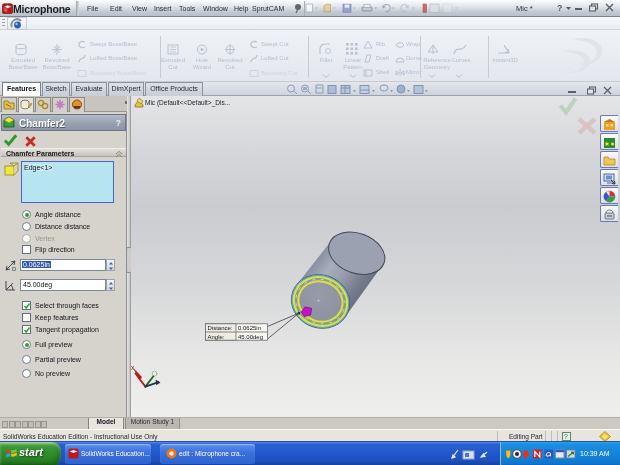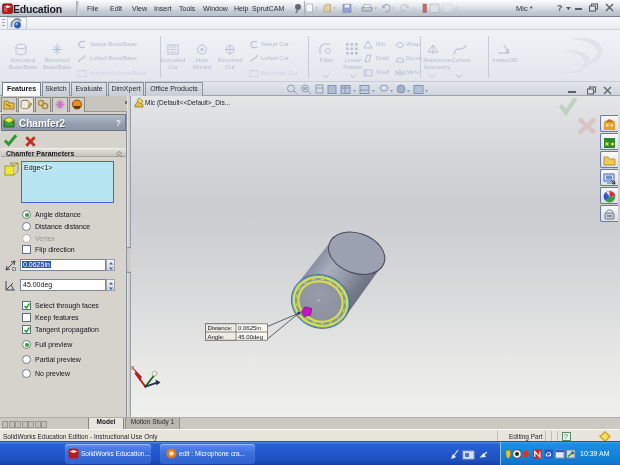--- a/index.html
+++ b/index.html
@@ -20,21 +20,21 @@
 <body>
 <div id="app">
 
   <div class="abs" style="left:0;top:0;width:620px;height:17px;background:linear-gradient(#fcfdfe,#e2e6ea 40%,#c3c9d2 75%,#b9c0ca);border-bottom:1px solid #7a828f;">
 
     <svg class="abs" style="left:1.5px;top:3px" width="11" height="11" viewBox="0 0 13 13">
       <rect x="0.5" y="1" width="12" height="11.5" rx="2" fill="#b81818" stroke="#701010" stroke-width="0.8"></rect>
       <path d="M2 4.5 L6.5 2.5 L11.5 4.5 L6.5 6.5 Z" fill="#e8e8ee" stroke="#902020" stroke-width="0.5"></path>
       <path d="M2 4.5 L6.5 6.5 L6.5 11.5 L2 9.8 Z" fill="#d85050" stroke="#902020" stroke-width="0.4"></path>
     </svg>
-    <div class="abs txt" style="left:13px;top:2.5px;font-size:10.5px;font-weight:bold;color:#1c1c20;letter-spacing:-0.2px;">Education</div>
+    <div class="abs txt" style="left:13px;top:2.5px;font-size:10.5px;font-weight:bold;color:#1c1c20;letter-spacing:-0.2px;">Microphone</div>
     <div class="abs" style="left:76px;top:1px;width:3px;height:15px;background:linear-gradient(90deg,#9aa2ae,#dde1e7);"></div>
 
     <div style="font-size:7px;color:#2a2e36;">
       <span class="abs txt" style="left:87px;top:5px;">File</span>
       <span class="abs txt" style="left:110px;top:5px;">Edit</span>
       <span class="abs txt" style="left:132px;top:5px;">View</span>
       <span class="abs txt" style="left:154px;top:5px;">Insert</span>
       <span class="abs txt" style="left:179px;top:5px;">Tools</span>
       <span class="abs txt" style="left:203px;top:5px;">Window</span>
       <span class="abs txt" style="left:234px;top:5px;">Help</span>
@@ -564,20 +564,31 @@
         <text x="2" y="7" font-size="7" fill="#207830" font-family="Liberation Sans">?</text>
       </svg>
     <svg class="abs" style="left:599px;top:1px" width="12" height="11" viewBox="0 0 12 11">
         <path d="M6 0.5 L11.5 5.5 L6 10.5 L0.5 5.5 Z" fill="#f0c020" stroke="#a08010" stroke-width="0.7"></path>
         <path d="M6 2.5 L9.5 5.5 L6 8.5 L2.5 5.5 Z" fill="#f8e070"></path>
       </svg>
   </div>
 
   <div class="abs" id="taskbar" style="left:0;top:441px;width:620px;height:24px;border-top:1px solid #2a4fae;background:linear-gradient(#5288ea 0%,#2a62d2 10%,#2258cc 45%,#1d50c0 80%,#16429f 100%);">
 
+    <div class="abs" style="left:0;top:0;width:61px;height:24px;background:linear-gradient(#63bb5e 0%,#3f9c3a 12%,#2f8c2b 50%,#278024 88%,#1a661a 100%);border-radius:0 9px 9px 0;box-shadow:inset -2px -3px 5px rgba(0,40,0,.35), inset 0 2px 3px rgba(255,255,255,.45);">
+      <svg class="abs" style="left:5px;top:5px" width="13" height="13" viewBox="0 0 13 13">
+        <g transform="rotate(-8 6.5 6)">
+        <path d="M1 3.4 C2.2 2.4 3.6 2.3 5.5 2.9 L5.3 5.7 C3.7 5.2 2.2 5.3 1 6.2 Z" fill="#e23a2e"></path>
+        <path d="M6.3 3.1 C8 3.7 9.9 3.7 11.9 2.7 L11.8 5.4 C9.9 6.3 8 6.3 6.1 5.8 Z" fill="#7dc242"></path>
+        <path d="M0.9 6.9 C2.2 6.1 3.7 6 5.2 6.5 L5 9.5 C3.5 8.9 2.2 9 0.7 10 Z" fill="#33a1dd"></path>
+        <path d="M6 6.6 C7.9 7.2 9.8 7.1 11.7 6.2 L11.5 9.1 C9.6 10 7.8 10.1 5.8 9.5 Z" fill="#f7ba17"></path>
+        </g>
+      </svg>
+      <div class="abs txt" style="left:19px;top:4px;font-size:11px;font-weight:bold;font-style:italic;color:#fff;text-shadow:1px 1px 2px rgba(0,0,0,.55);">start</div>
+    </div>
 
     <div class="abs" style="left:65px;top:2px;width:86px;height:20px;background:linear-gradient(#5d8ef0,#3a6fdc 45%,#2e62cf);border-radius:3px;box-shadow:inset 0 1px 1px rgba(255,255,255,.4);">
       <svg class="abs" style="left:3px;top:4px" width="11" height="11" viewBox="0 0 11 11">
           <rect x="0.5" y="0.5" width="10" height="10" rx="1.5" fill="#c01818"></rect>
           <path d="M1.5 3.5 L5.5 2 L9.5 3.5 L5.5 5 Z" fill="#f0f0f4"></path>
         </svg>
       <div class="abs txt" style="left:16px;top:5.5px;font-size:6.5px;color:#fff;">SolidWorks Education...</div>
     </div>
     <div class="abs" style="left:160px;top:2px;width:95px;height:20px;background:linear-gradient(#5d8ef0,#3a6fdc 45%,#2e62cf);border-radius:3px;box-shadow:inset 0 1px 1px rgba(255,255,255,.4);">
       <svg class="abs" style="left:6px;top:4px" width="11" height="11" viewBox="0 0 11 11">

